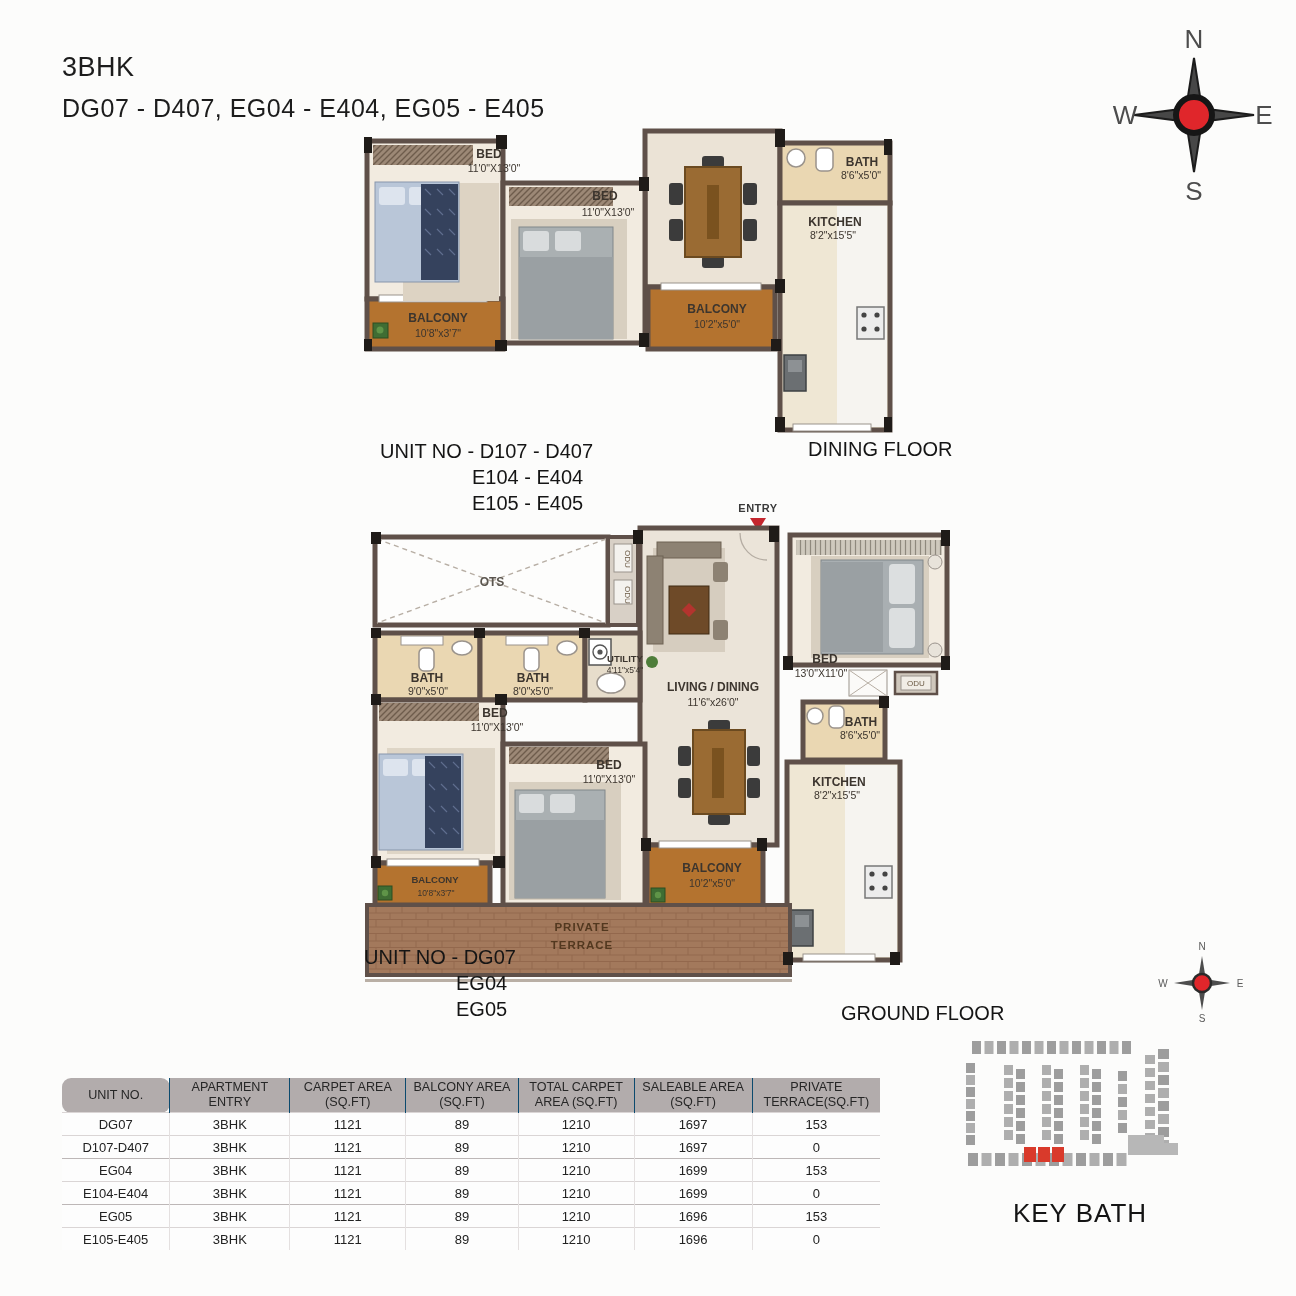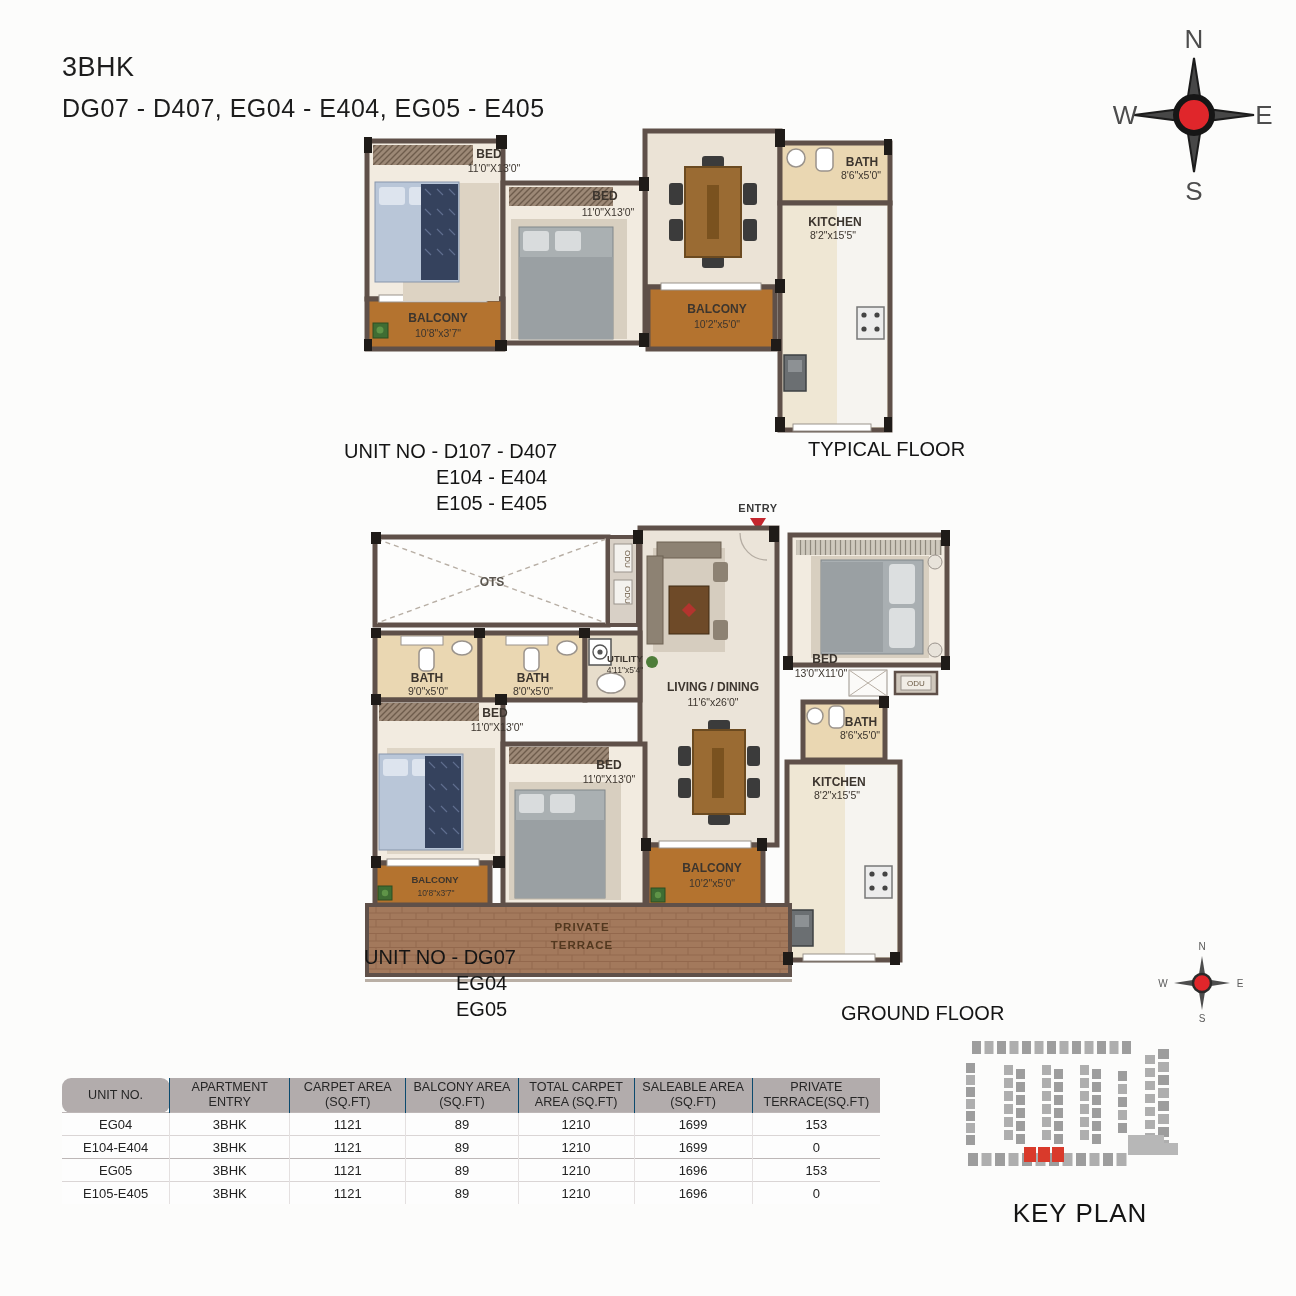--- a/index.html
+++ b/index.html
@@ -2,21 +2,21 @@
 <html><head>
 <meta charset="utf-8">
 <style>
   html,body{margin:0;padding:0;background:#ffffff;}
   .page{position:relative;width:1296px;height:1296px;background:#fcfcfb;overflow:hidden;
         font-family:"Liberation Sans",sans-serif;color:#1c1c1c;}
   .abs{position:absolute;}
   .title1{left:62px;top:52px;font-size:27px;font-weight:500;letter-spacing:.5px;}
   .title2{left:62px;top:94px;font-size:25px;font-weight:500;letter-spacing:.5px;}
   .caption{font-size:20px;font-weight:500;line-height:26px;color:#151515;}
-  .cap-typ{left:344px;top:438px;}
+  .cap-typ{left:380px;top:438px;}
   .cap-gnd{left:364px;top:944px;}
   .cap-indent{padding-left:92px;}
   .floor-label{font-size:20px;font-weight:500;color:#151515;}
   .fl-typ{left:808px;top:438px;}
   .fl-gnd{left:808px;top:1002px;margin-left:33px;}
   .keyplan-label{left:965px;top:1198px;width:230px;text-align:center;
                  font-size:26px;font-weight:500;letter-spacing:1px;color:#141414;}
   
   .area-table{left:62px;top:1078px;width:818px;border-collapse:collapse;
               font-size:13px;color:#222;}
@@ -156,21 +156,21 @@
     <text class="rdim" x="498" y="52" text-anchor="middle">8'6"x5'0"</text>
     <text class="rname" x="472" y="99" text-anchor="middle">KITCHEN</text>
     <text class="rdim" x="470" y="112" text-anchor="middle">8'2"x15'5"</text>
   </svg>
 
   <div class="abs caption cap-typ">
     <div>UNIT NO - D107 - D407</div>
     <div class="cap-indent">E104 - E404</div>
     <div class="cap-indent">E105 - E405</div>
   </div>
-  <div class="abs floor-label fl-typ">TYPICAL FLOOR</div>
+  <div class="abs floor-label fl-typ">DINING FLOOR</div>
 
   <svg class="abs" style="left:363px;top:500px;" width="590" height="492" viewBox="0 0 590 492">
 
     <text class="entry-t" x="395" y="12" text-anchor="middle">ENTRY</text>
     <polygon points="387,18 403,18 395,31" fill="#c4262e"></polygon>
 
     <rect x="12" y="37" width="233" height="88" fill="#fdfdfc" stroke="#5f5049" stroke-width="5"></rect>
     <path d="M14,39 L243,123 M243,39 L14,123" stroke="#b7aea4" stroke-width="1.4" stroke-dasharray="5 4"></path>
     <text class="ots-t" x="129" y="86" text-anchor="middle">OTS</text>
 
@@ -356,20 +356,38 @@
             <div>SALEABLE AREA</div>
             <div>(SQ.FT)</div>
           </th>
         <th style="width:122px">
             <div>PRIVATE</div>
             <div>TERRACE(SQ.FT)</div>
           </th>
       </tr>
     </thead>
     <tbody>
+      <tr>
+        <td>DG07</td>
+          <td>3BHK</td>
+          <td>1121</td>
+          <td>89</td>
+          <td>1210</td>
+          <td>1697</td>
+          <td>153</td>
+      </tr>
+      <tr>
+        <td>D107-D407</td>
+          <td>3BHK</td>
+          <td>1121</td>
+          <td>89</td>
+          <td>1210</td>
+          <td>1697</td>
+          <td>0</td>
+      </tr>
       <tr class="grp">
         <td>EG04</td>
           <td>3BHK</td>
           <td>1121</td>
           <td>89</td>
           <td>1210</td>
           <td>1699</td>
           <td>153</td>
       </tr>
       <tr>
@@ -503,15 +521,15 @@
       <rect x="116" y="118" width="10" height="13" fill="#9d9d9d"></rect>
       <rect x="129.5" y="118" width="10" height="13" fill="#aeaeae"></rect>
       <rect x="143" y="118" width="10" height="13" fill="#9d9d9d"></rect>
       <rect x="156.5" y="118" width="10" height="13" fill="#aeaeae"></rect>
       <rect x="168" y="100" width="36" height="20" fill="#b7b7b7"></rect>
       <rect x="204" y="108" width="14" height="12" fill="#b7b7b7"></rect>
       <rect x="64" y="112" width="12" height="15" fill="#d93a2b"></rect>
       <rect x="78" y="112" width="12" height="15" fill="#d93a2b"></rect>
       <rect x="92" y="112" width="12" height="15" fill="#d93a2b"></rect>
     </svg>
-  <div class="abs keyplan-label">KEY PLAN</div>
+  <div class="abs keyplan-label">KEY BATH</div>
 
 </div>
 
 </body></html>

